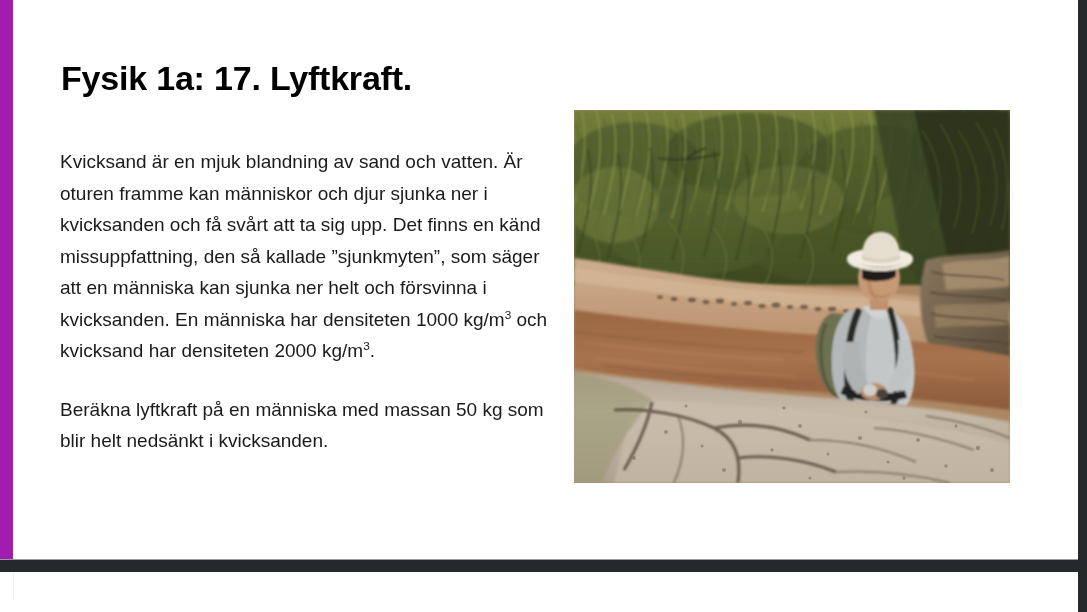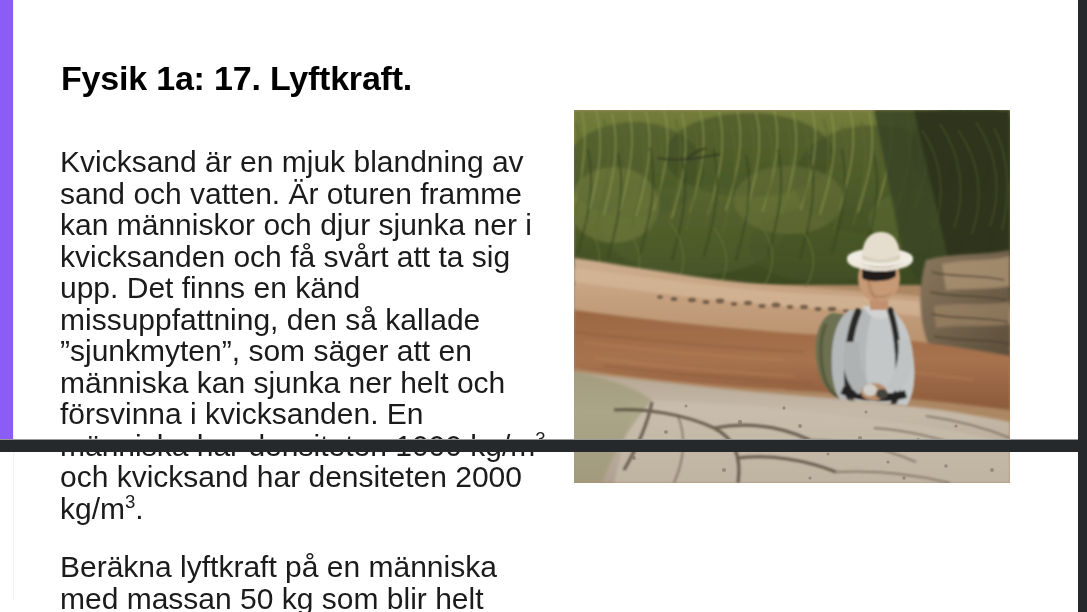--- a/index.html
+++ b/index.html
@@ -13,22 +13,22 @@
     overflow: hidden;
     font-family: "Liberation Sans", sans-serif;
     position: relative;
   }
 
   
   #slide-frame {
     position: absolute;
     left: 0; top: 0;
     width: 1087px;
-    height: 452px;
-    background: #8b5cf6;
+    height: 572px;
+    background: #a21caf;
   }
   #slide-canvas {
     position: absolute;
     left: 13px;
     top: 0px;
     width: 1065px;
     height: 600px;
     background: #ffffff;
     border-left: 1px solid #f2f2f2;
   }
@@ -70,21 +70,21 @@
   }
 
   
   #body-text {
     position: absolute;
     left: 46px;
     top: 146px;
     width: 492px;
   }
   .body-para {
-    font-size: 30px;
+    font-size: 19px;
     line-height: 31.5px;
     color: #1b1b1b;
     margin: 0;
   }
   #para-2 {
     margin-top: 27px;
   }
   .sup {
     font-size: 0.62em;
     vertical-align: super;

